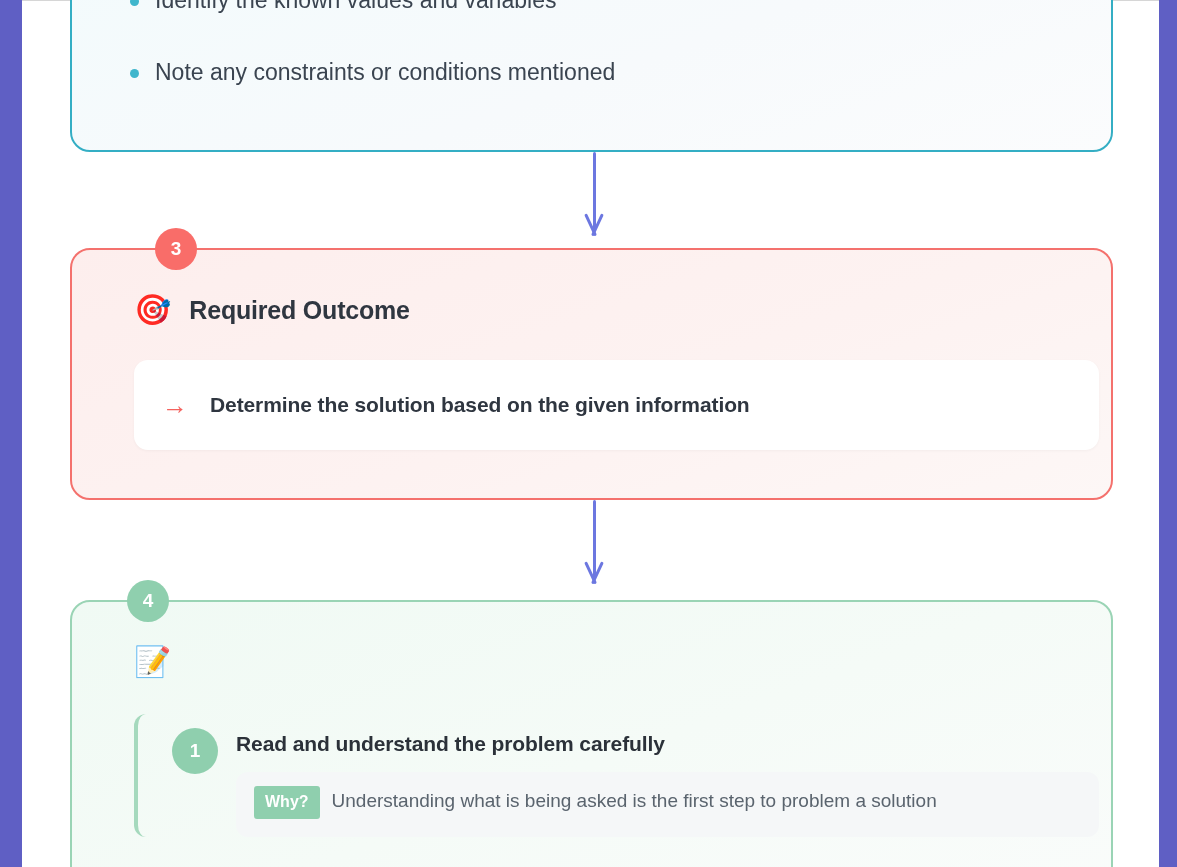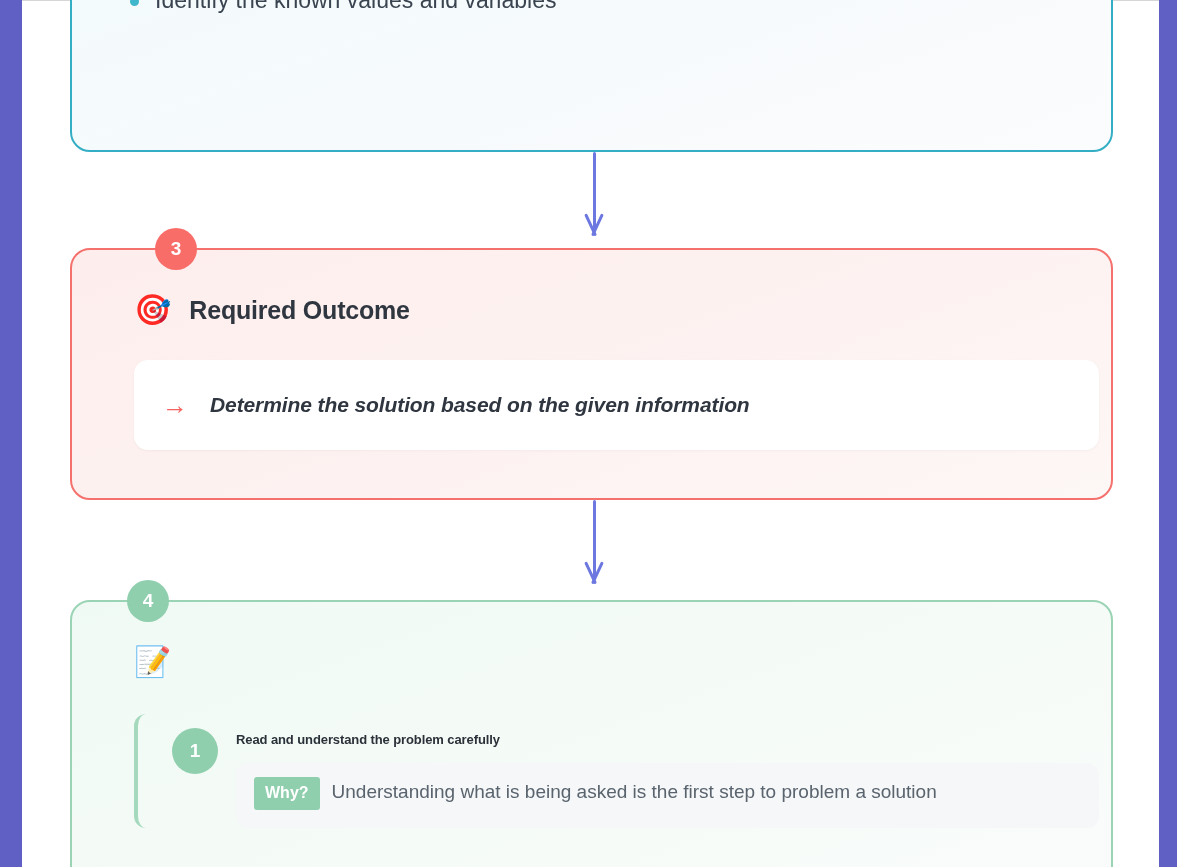--- a/index.html
+++ b/index.html
@@ -210,21 +210,20 @@
     font-size: 26px;
     color: #f4625e;
     font-weight: 700;
     line-height: 1;
   }
   .outcome-text {
     font-size: 21px;
     font-weight: 700;
     color: #2f3640;
     letter-spacing: -0.1px;
-    font-style: italic;
   }
 
   
   .step-item {
     position: absolute;
     left: 62px;
     top: 112px;
     width: 965px;
     border-left: 4px solid #a5d9bd;
     border-radius: 12px 0 0 12px;
@@ -243,21 +242,21 @@
     color: #ffffff;
     font-size: 19px;
     font-weight: 700;
     display: flex;
     align-items: center;
     justify-content: center;
     flex: 0 0 auto;
   }
   .step-body { flex: 1 1 auto; padding-top: 4px; }
   .step-title {
-    font-size: 13px;
+    font-size: 21px;
     font-weight: 700;
     color: #2b3139;
     margin-bottom: 16px;
     letter-spacing: -0.1px;
   }
   .why-box {
     background: #f5f7f8;
     border-radius: 12px;
     padding: 14px 18px 18px 18px;
     font-size: 19px;
@@ -288,20 +287,24 @@
   <div class="content">
 
     <div class="card card-teal">
       <div class="bullet-list">
 
         <div class="bullet-row">
           <span class="bullet-dot"></span>
           <span class="bullet-text">Identify the known values and variables</span>
         </div>
 
+        <div class="bullet-row">
+          <span class="bullet-dot"></span>
+          <span class="bullet-text">Note any constraints or conditions mentioned</span>
+        </div>
 
       </div>
     </div>
 
     <div class="connector" id="connector-1">
       <div class="stem"></div>
       <div class="head"></div>
     </div>
 
     <div class="card card-red">

